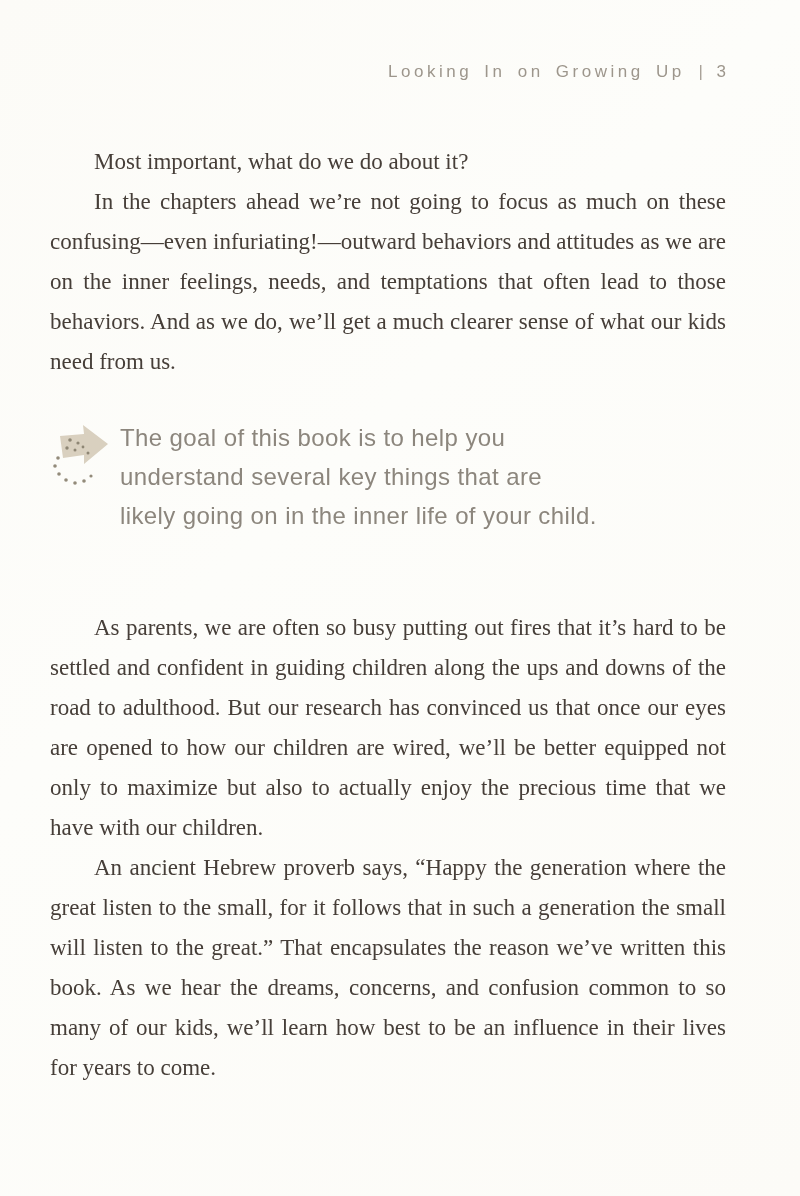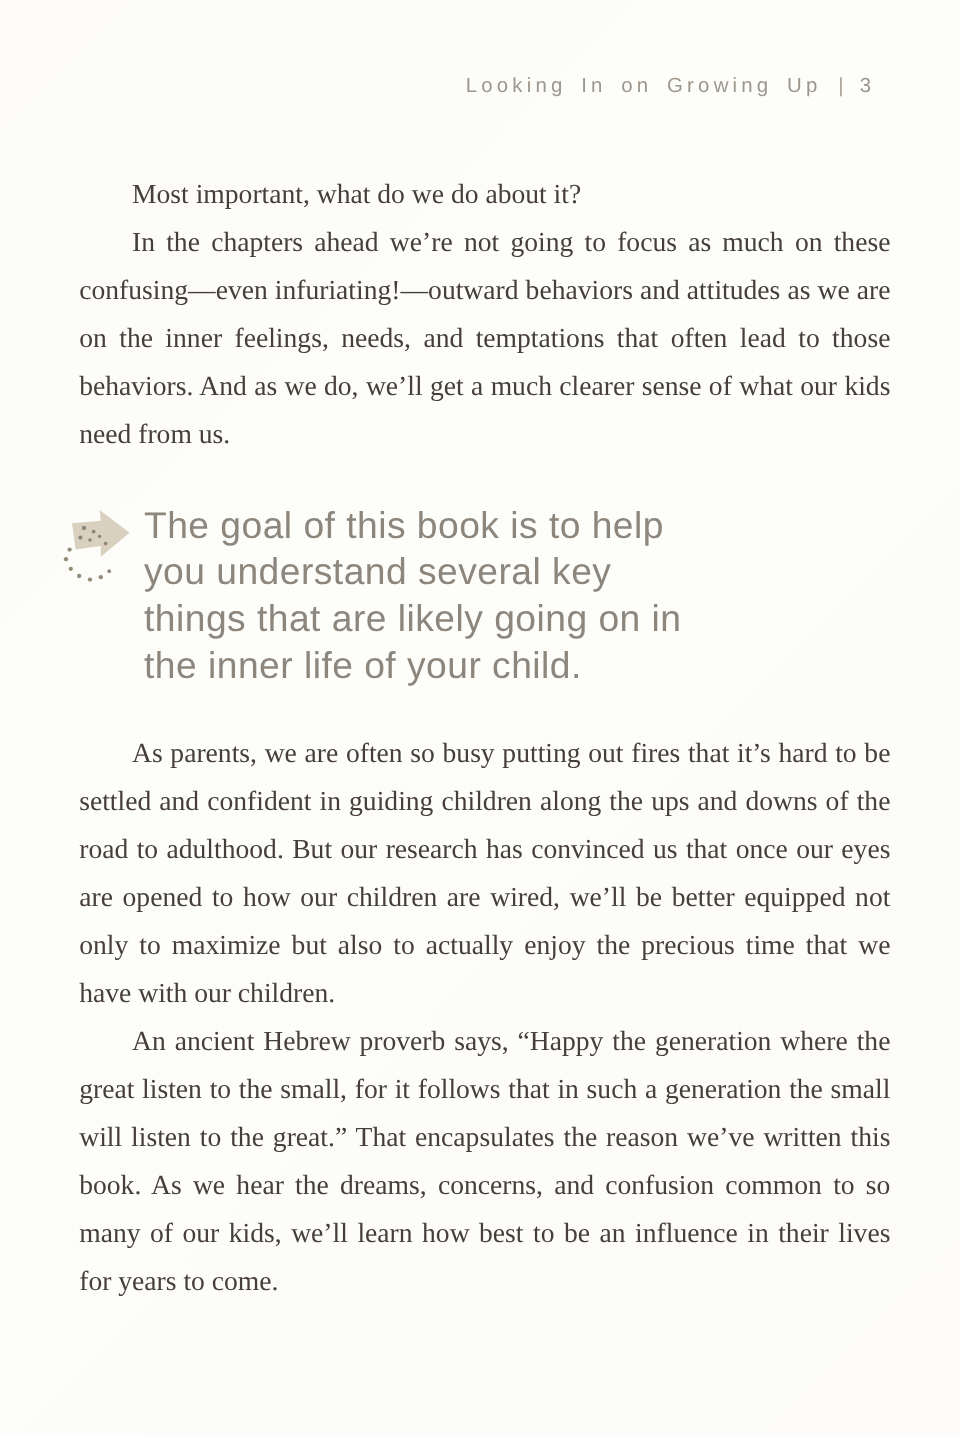--- a/index.html
+++ b/index.html
@@ -33,21 +33,21 @@
   .running-header .sep {
     margin: 0 10px 0 14px;
     color: #a8a198;
   }
   .running-header .pagenum {
     letter-spacing: 0;
   }
   
   .text-block {
     position: absolute;
-    left: 66px;
+    left: 50px;
     width: 676px;
     color: #463e38;
     font-size: 23px;
     line-height: 40px;
     text-align: justify;
   }
   #paras-before { top: 142px; }
   #paras-after  { top: 608px; }
   .body-para { margin: 0; }
   .body-para.indent { text-indent: 44px; }
@@ -63,21 +63,21 @@
     position: absolute;
     left: 0;
     top: 2px;
     width: 64px;
     height: 68px;
   }
   .callout-text {
     margin-left: 70px;
     width: 480px;
     font-family: "Liberation Sans", sans-serif;
-    font-size: 31px;
+    font-size: 24px;
     line-height: 39px;
     letter-spacing: 0.4px;
     color: #8c867d;
   }
 </style>
 </head>
 <body>
 
 <div id="page">
 

